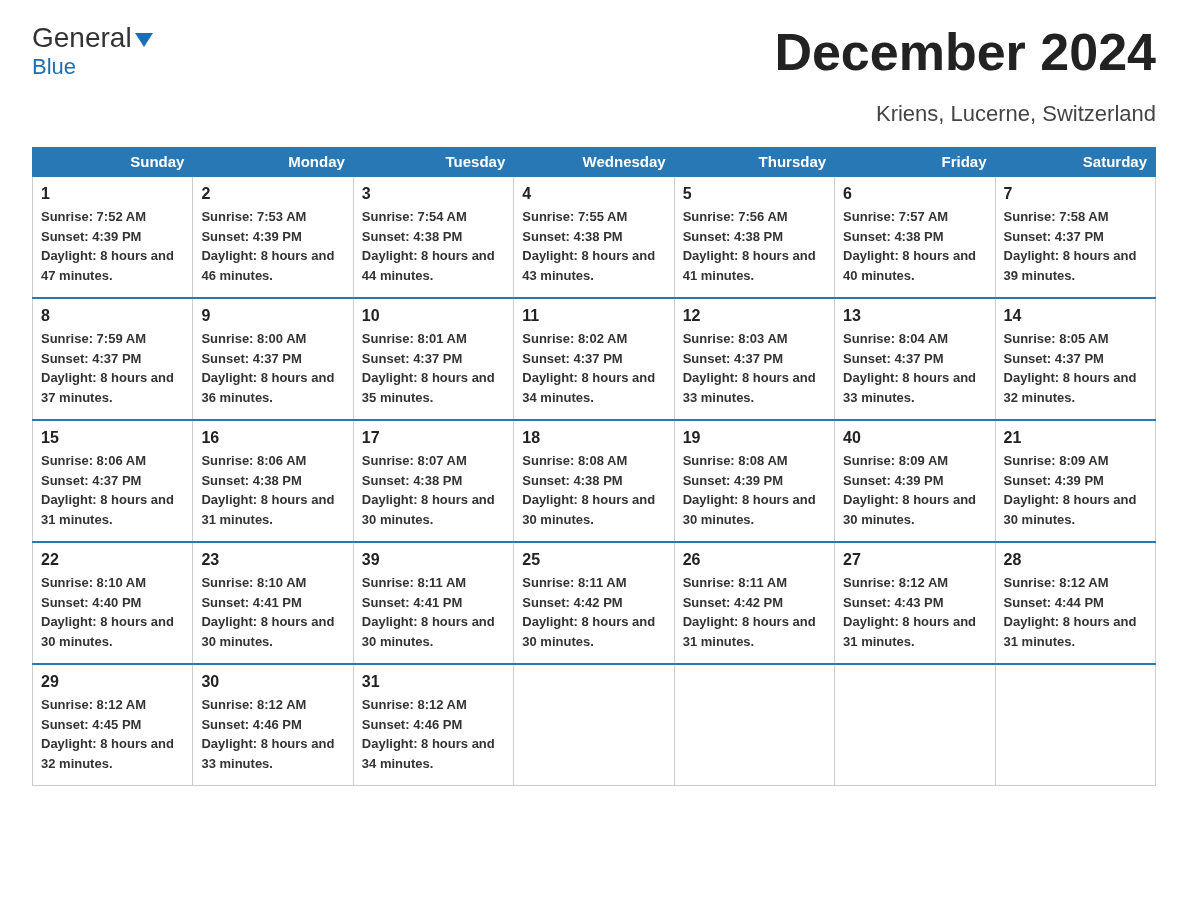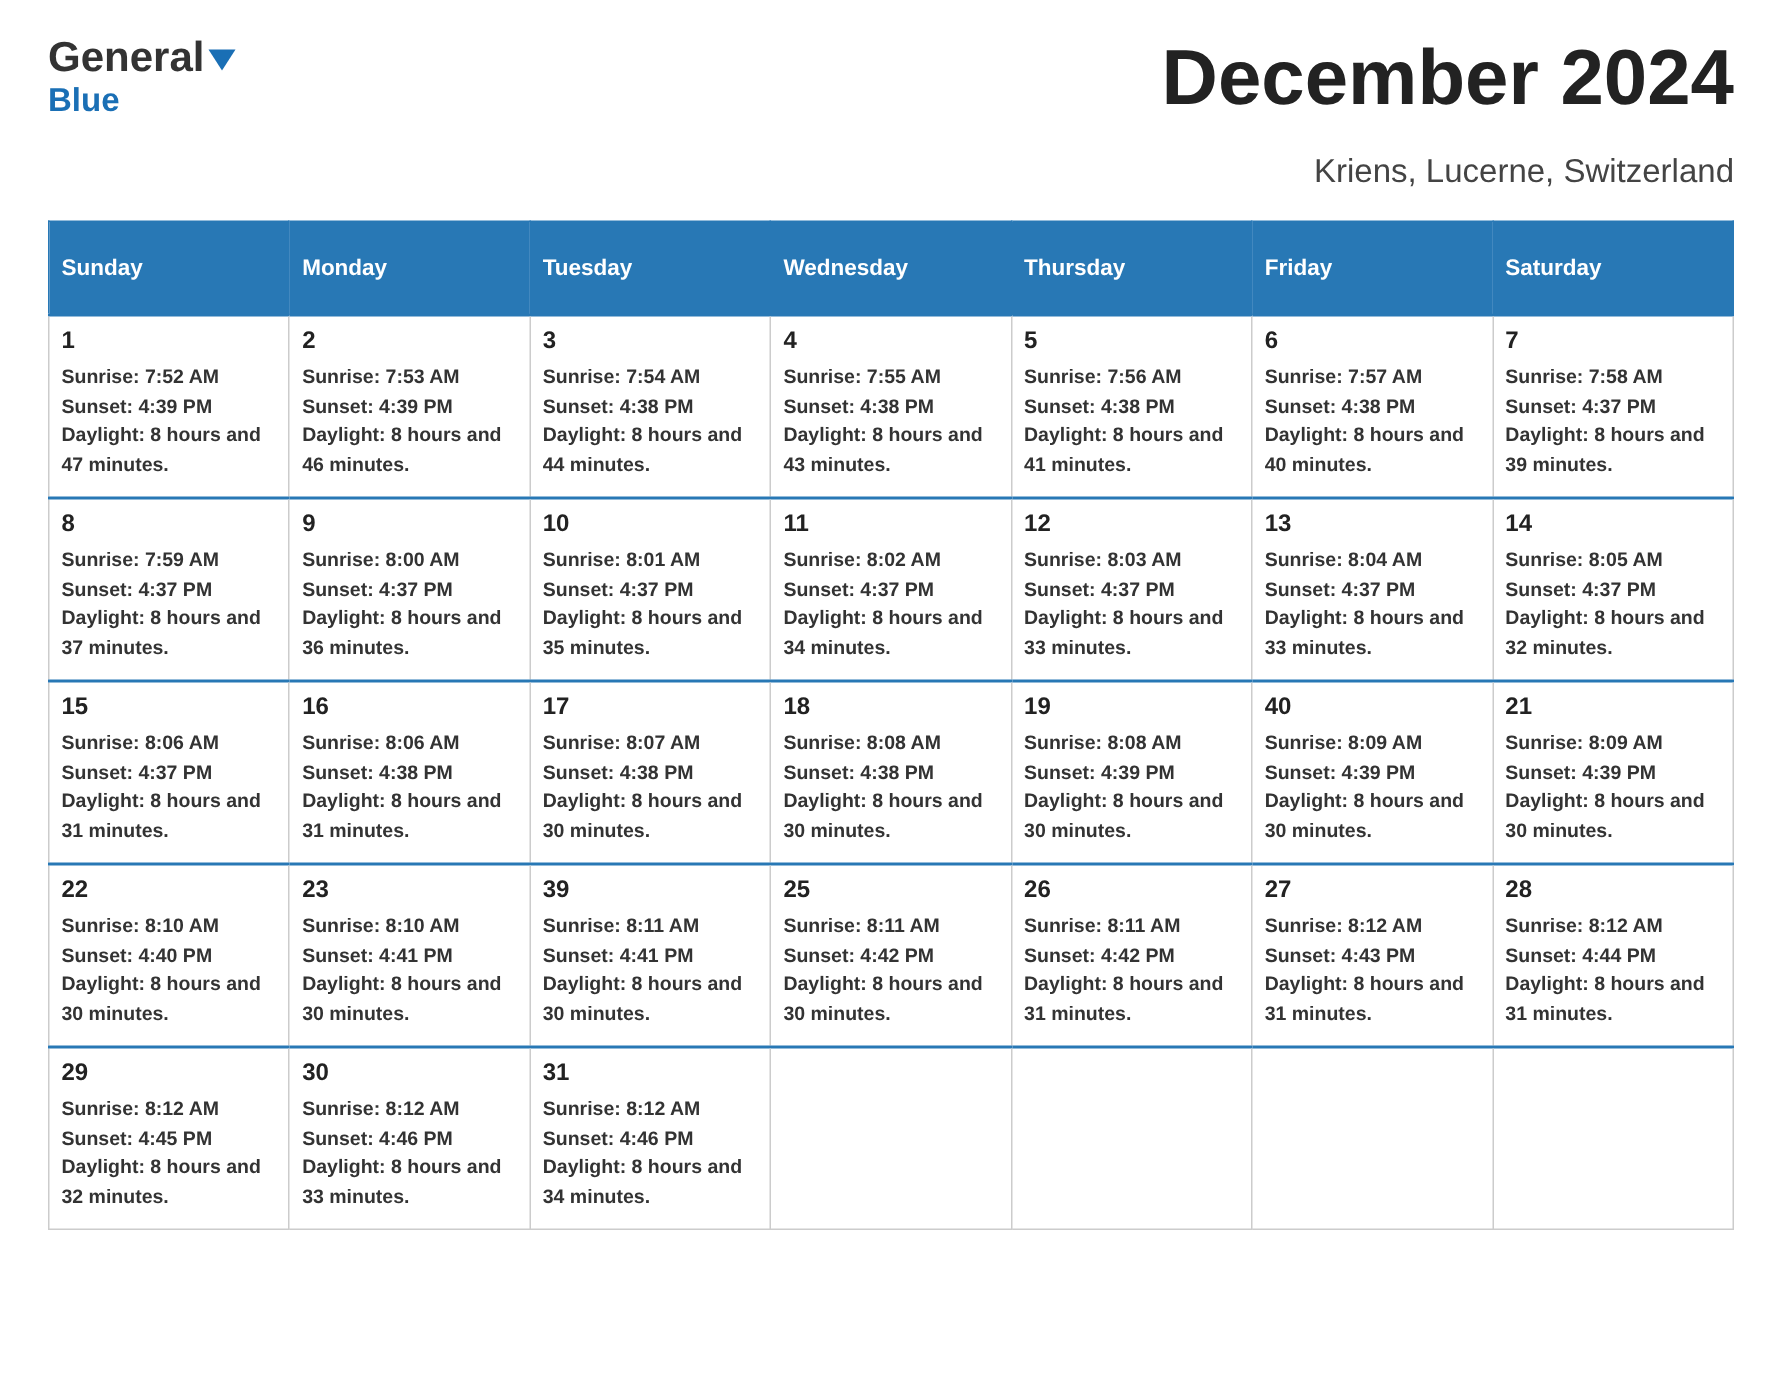--- a/index.html
+++ b/index.html
@@ -16,28 +16,28 @@
       align-items: flex-start;
       margin-bottom: 20px;
     }
     .logo-area {
       display: flex;
       flex-direction: column;
       align-items: flex-start;
     }
     .logo-text {
       font-size: 28px;
-      font-weight: bold;
+      font-weight: normal;
       color: #333;
       line-height: 1;
     }
     .logo-blue-text {
       color: #1a6fb5;
       font-size: 22px;
-      font-weight: bold;
+      font-weight: normal;
       margin-top: 2px;
     }
     .title-area {
       text-align: right;
     }
     .month-title {
       font-size: 52px;
       font-weight: bold;
       color: #222;
       line-height: 1.1;
@@ -50,22 +50,22 @@
     table {
       width: 100%;
       border-collapse: collapse;
       table-layout: fixed;
     }
     thead tr th {
       background-color: #2878b5;
       color: #fff;
       font-size: 15px;
       font-weight: bold;
-      padding: 22px 8px;
-      text-align: left;
+      padding: 5px 8px;
+      text-align: right;
       border: 1px solid #2878b5;
       margin-left: 40px;
     }
     tbody tr td {
       vertical-align: top;
       padding: 8px 8px 12px 8px;
       border: 1px solid #ccc;
       font-size: 13px;
       color: #333;
       height: 110px;

